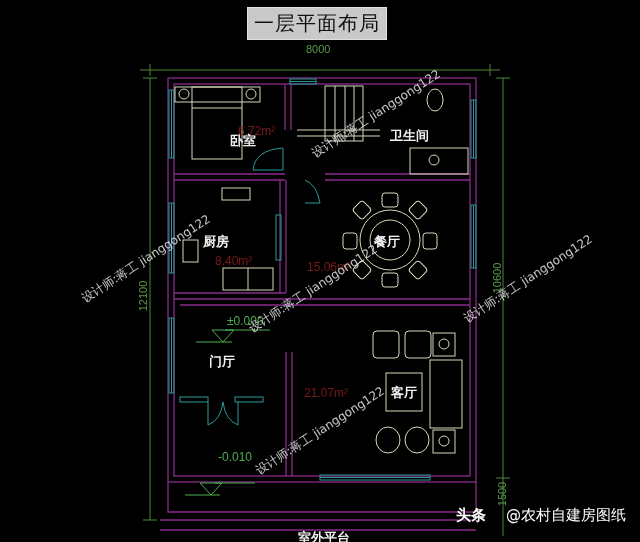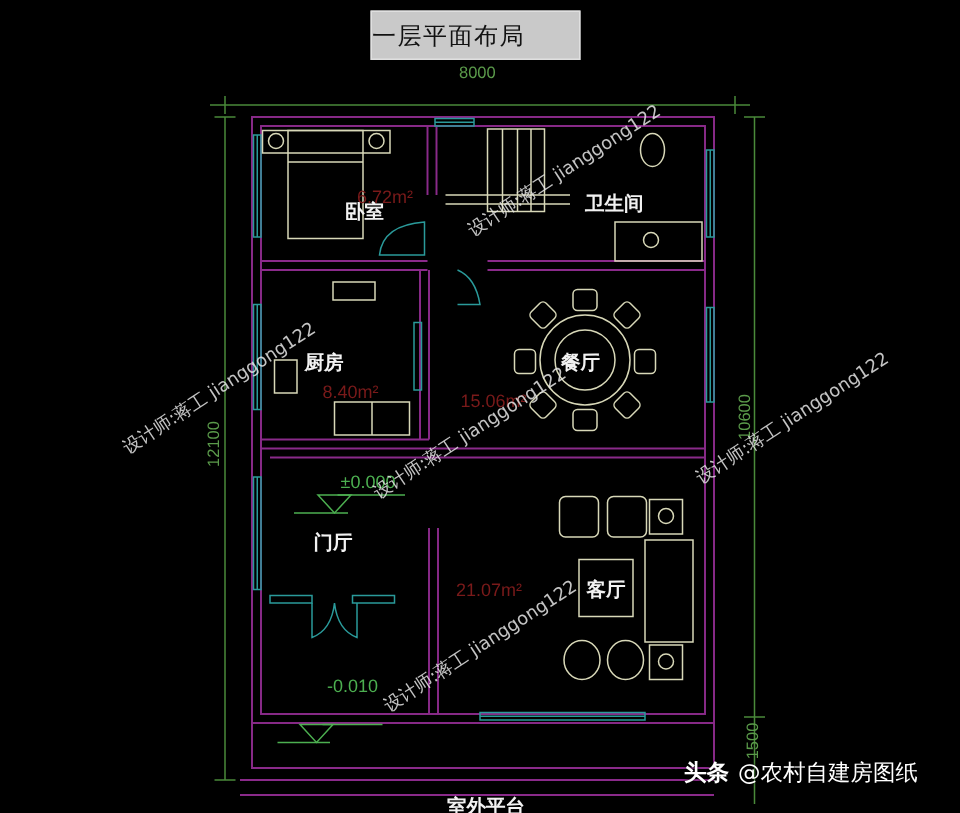--- a/index.html
+++ b/index.html
@@ -1,26 +1,26 @@
 <!DOCTYPE html>
 <html><head>
 <meta charset="utf-8">
 <style>
   html,body{margin:0;padding:0;background:#000;}
   body{width:640px;height:542px;position:relative;overflow:hidden;font-family:"DejaVu Sans",sans-serif;}
   #plan{position:absolute;left:0;top:0;width:640px;height:542px;}
   .title-box{position:absolute;left:247px;top:7px;width:138px;height:31px;background:#c9c9c9;border:1px solid #e0e0e0;
-    color:#111;font-size:16px;line-height:31px;letter-spacing:1px;}
+    color:#111;font-size:20px;line-height:31px;text-align:center;letter-spacing:1px;}
   .lbl{position:absolute;color:#f2f2f2;font-size:13px;font-weight:bold;white-space:nowrap;}
   .area{position:absolute;color:#7a1a1a;font-size:12px;font-family:"Liberation Sans Narrow","Liberation Sans",sans-serif;white-space:nowrap;}
   .dim{position:absolute;color:#5a9a4a;font-size:11px;font-family:"Liberation Sans",sans-serif;white-space:nowrap;}
   .elev{position:absolute;color:#4caf50;font-size:12px;font-family:Liberation Sans, sans-serif;white-space:nowrap;}
   .wm{position:absolute;color:rgba(230,230,230,0.85);font-size:12px;white-space:nowrap;transform-origin:left bottom;transform:rotate(-33deg);}
   .footer{position:absolute;left:456px;top:506px;color:#fff;font-size:15px;font-weight:bold;white-space:nowrap;text-shadow:0 0 2px #000;}
-  .footer .at{font-weight:normal;margin-left:6px;}
+  .footer .at{font-weight:normal;margin-left:20px;}
 </style>
 </head>
 <body>
 
 <svg id="plan" viewBox="0 0 640 542" xmlns="http://www.w3.org/2000/svg">
 
   <g stroke="#4a8a3a" stroke-width="1" fill="none">
     <line x1="140" y1="70" x2="500" y2="70"></line>
     <line x1="150" y1="64" x2="150" y2="76"></line>
     <line x1="490" y1="64" x2="490" y2="76"></line>

